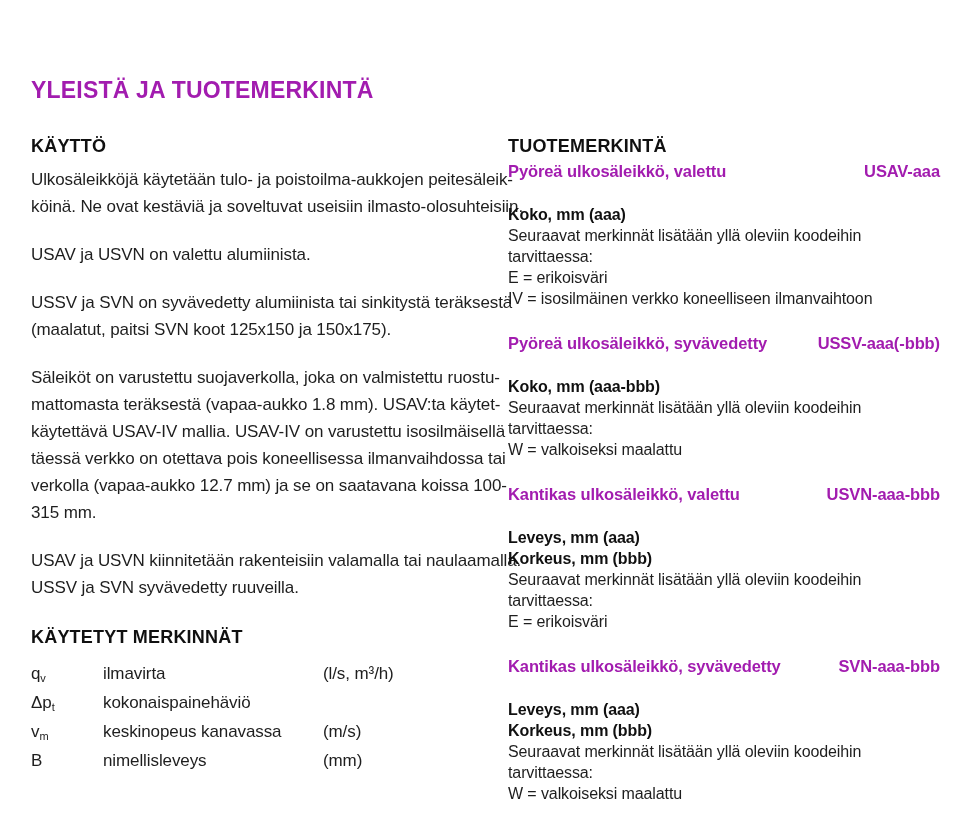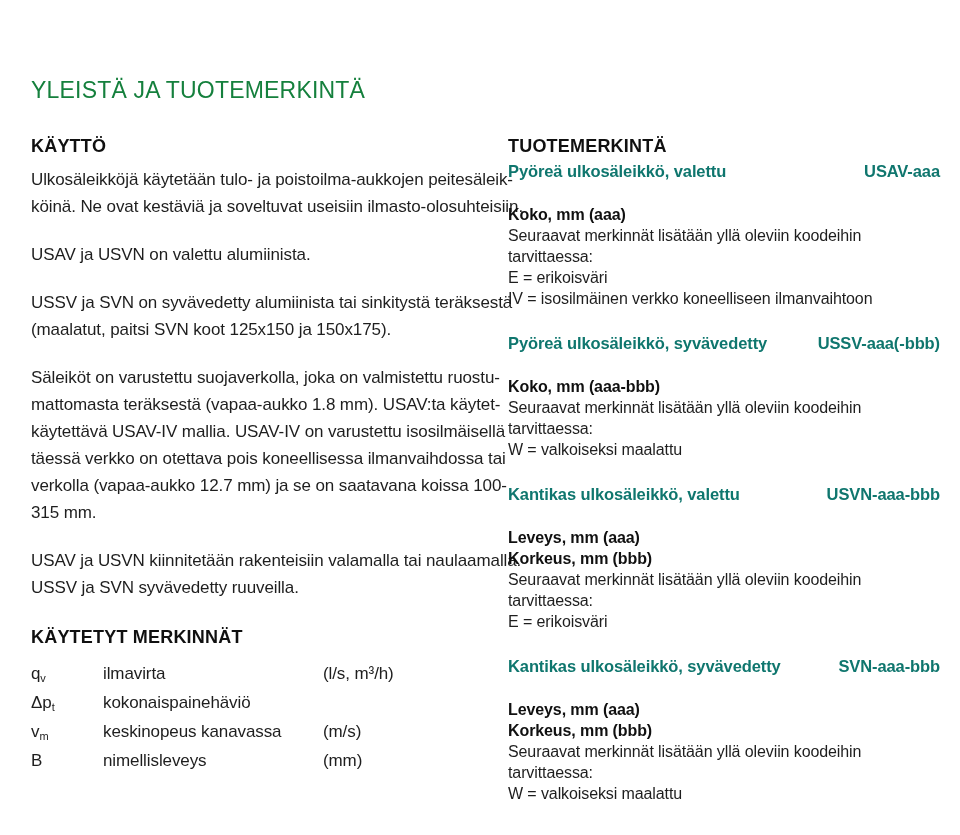--- a/index.html
+++ b/index.html
@@ -7,21 +7,21 @@
     width: 960px; height: 835px;
     background: #ffffff;
     font-family: "Liberation Sans", sans-serif;
     color: #1e1e1e;
     -webkit-font-smoothing: antialiased;
   }
   .page { position: relative; width: 960px; height: 835px; overflow: hidden; }
 
   .doc-title {
     position: absolute; left: 31px; top: 62px;
-    font-size: 23px; font-weight: 400; color: #15803d;
+    font-size: 23px; font-weight: 700; color: #a21caf;
     letter-spacing: 0.2px;
   }
 
   .columns {
     position: absolute; left: 31px; top: 136px;
     width: 909px; display: flex;
   }
   .col-left  { width: 445px; flex: none; }
   .col-right { width: 432px; flex: none; margin-left: 32px; }
 
@@ -42,21 +42,21 @@
     font-size: 17px; line-height: 27px; letter-spacing: -0.1px;
   }
   .sym-sub { font-size: 11px; position: relative; bottom: -3px; }
 
   
   .col-right .sec-heading { margin: 0 0 5px 0; }
   .product { margin-top: 25px; }
   .product.first { margin-top: 0; }
   .product-name-row {
     display: flex; justify-content: space-between; align-items: baseline;
-    font-size: 16.5px; font-weight: 700; color: #0f766e; letter-spacing: -0.1px;
+    font-size: 16.5px; font-weight: 700; color: #a21caf; letter-spacing: -0.1px;
   }
   .product-specs { margin-top: 23px; }
   .spec-line { font-size: 16px; font-weight: 700; line-height: 21px; color: #101010; letter-spacing: -0.1px; }
   .note-line { font-size: 16px; line-height: 21px; letter-spacing: -0.1px; }
 </style>
 </head>
 <body>
 
 <div class="page">
 

